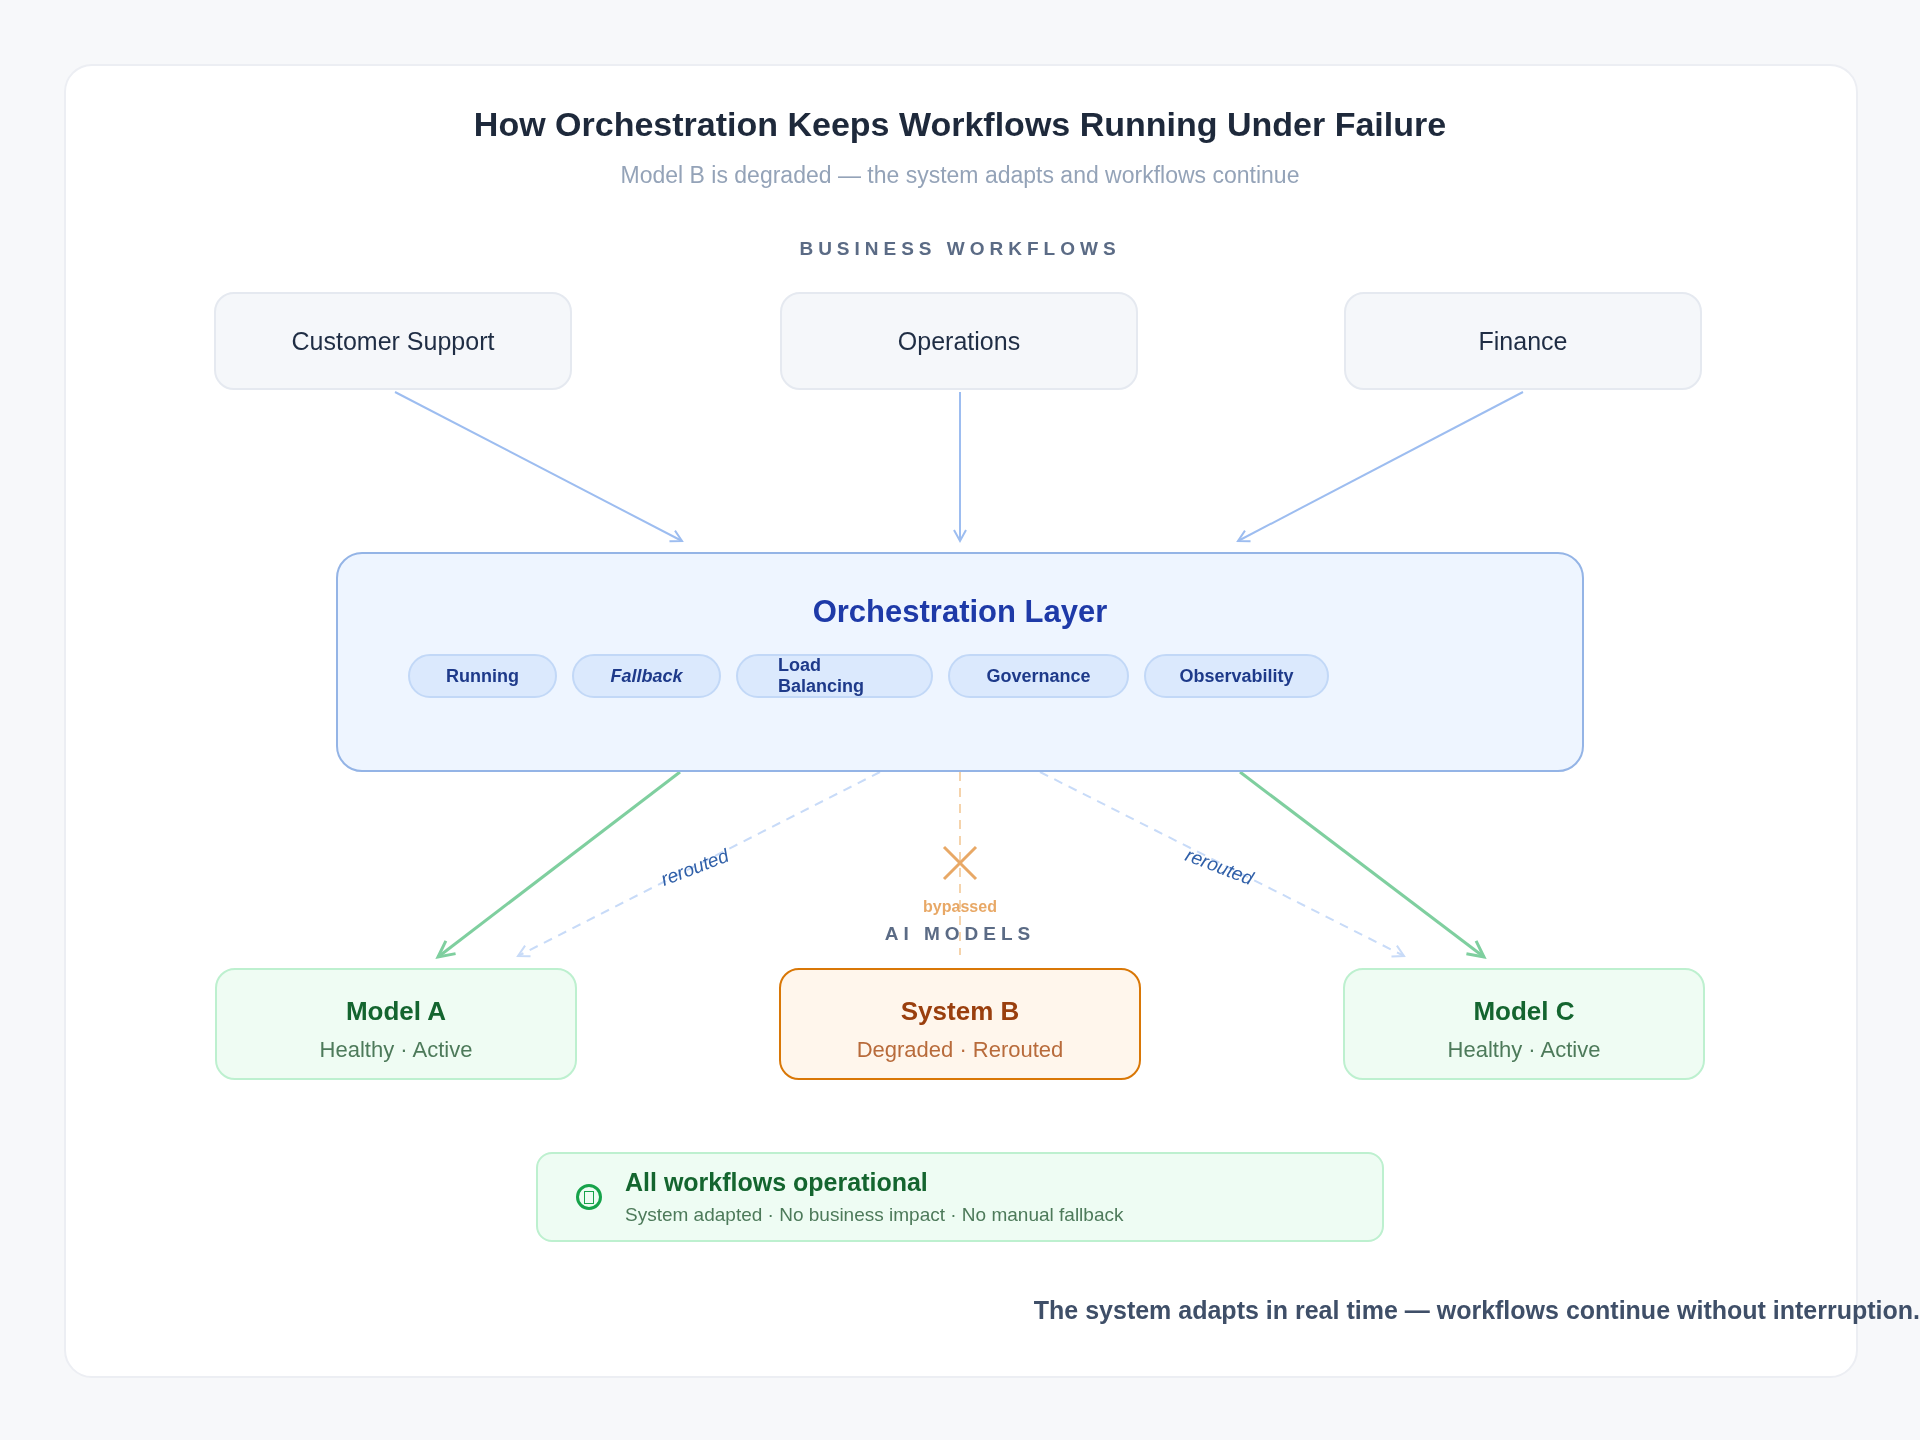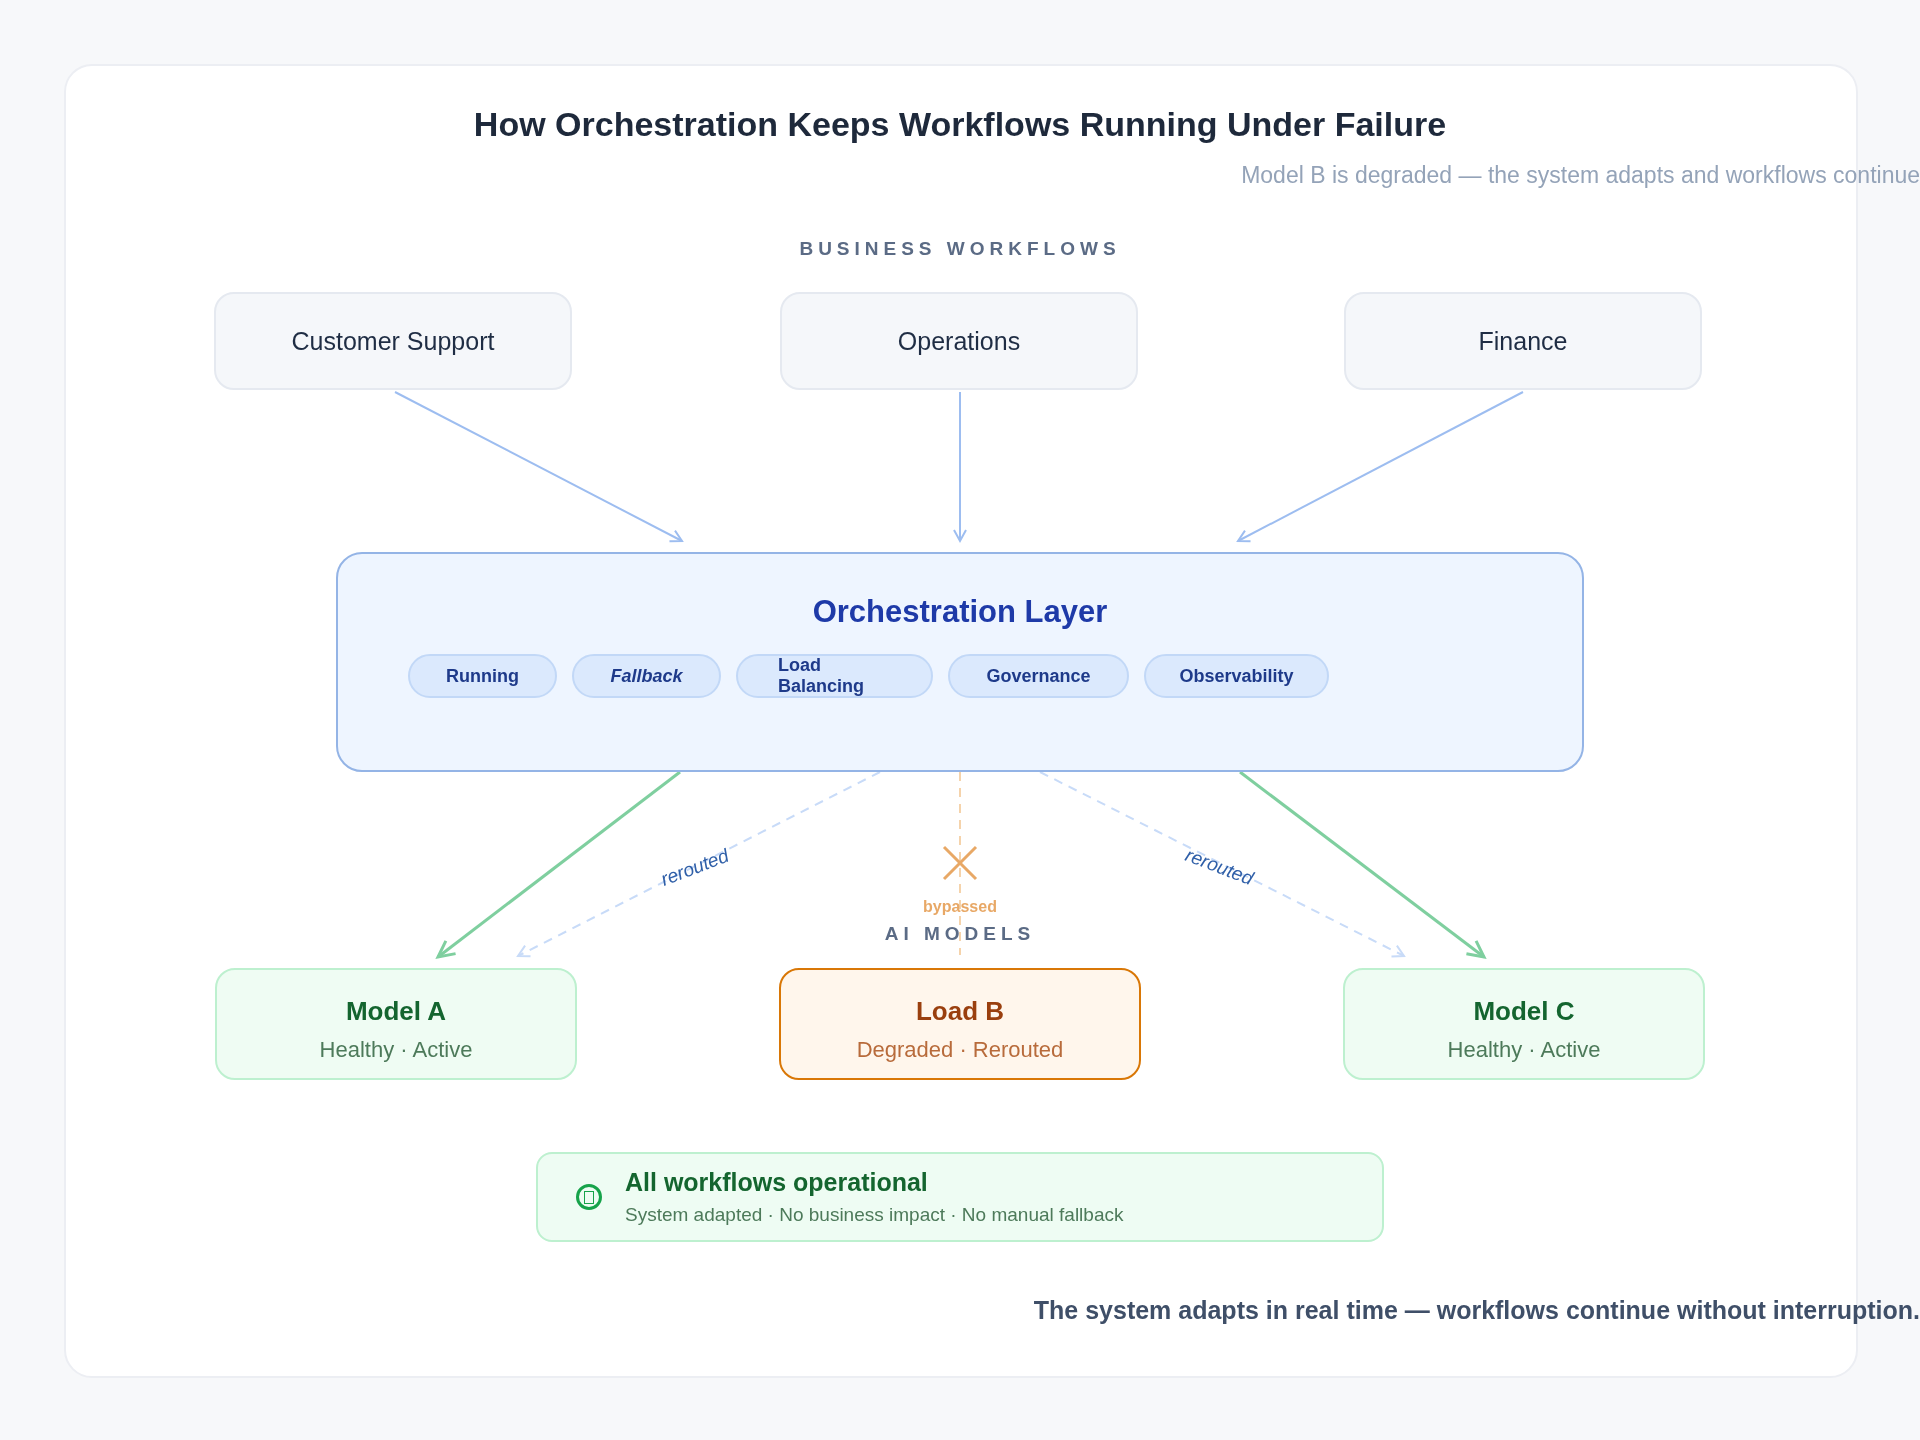--- a/index.html
+++ b/index.html
@@ -12,21 +12,21 @@
   .card {
     position: absolute; left: 64px; top: 64px; width: 1790px; height: 1310px;
     background: #ffffff; border: 2px solid #eceef3; border-radius: 28px;
   }
   .abs { position: absolute; }
   .title {
     left: 0; width: 1920px; top: 105px; text-align: center;
     font-size: 34px; font-weight: 700; color: #1e293b;
   }
   .subtitle {
-    left: 0; width: 1920px; top: 162px; text-align: right;
+    left: 0; width: 1920px; top: 162px; text-align: center;
     font-size: 23px; color: #94a3b8;
   }
   .section-label {
     left: 0; width: 1920px; text-align: center;
     font-size: 19px; font-weight: 700; letter-spacing: 5px; color: #5b6b85;
   }
   .wf-box {
     width: 358px; height: 98px; top: 292px;
     background: #f5f7fa; border: 2px solid #e5e9f0; border-radius: 20px;
     display: flex; align-items: center; justify-content: center;
@@ -137,21 +137,21 @@
   </div>
 </div>
 
 <div class="abs section-label" style="top:923px;">AI MODELS</div>
 
 <div class="abs model ok" style="left:215px;">
   <div class="model-name">Model A</div>
   <div class="model-status">Healthy · Active</div>
 </div>
 <div class="abs model bad" style="left:779px;">
-  <div class="model-name">Load B</div>
+  <div class="model-name">System B</div>
   <div class="model-status">Degraded · Rerouted</div>
 </div>
 <div class="abs model ok" style="left:1343px;">
   <div class="model-name">Model C</div>
   <div class="model-status">Healthy · Active</div>
 </div>
 
 <div class="abs banner">
   <div class="abs banner-icon">
       <div class="glyph"></div>

